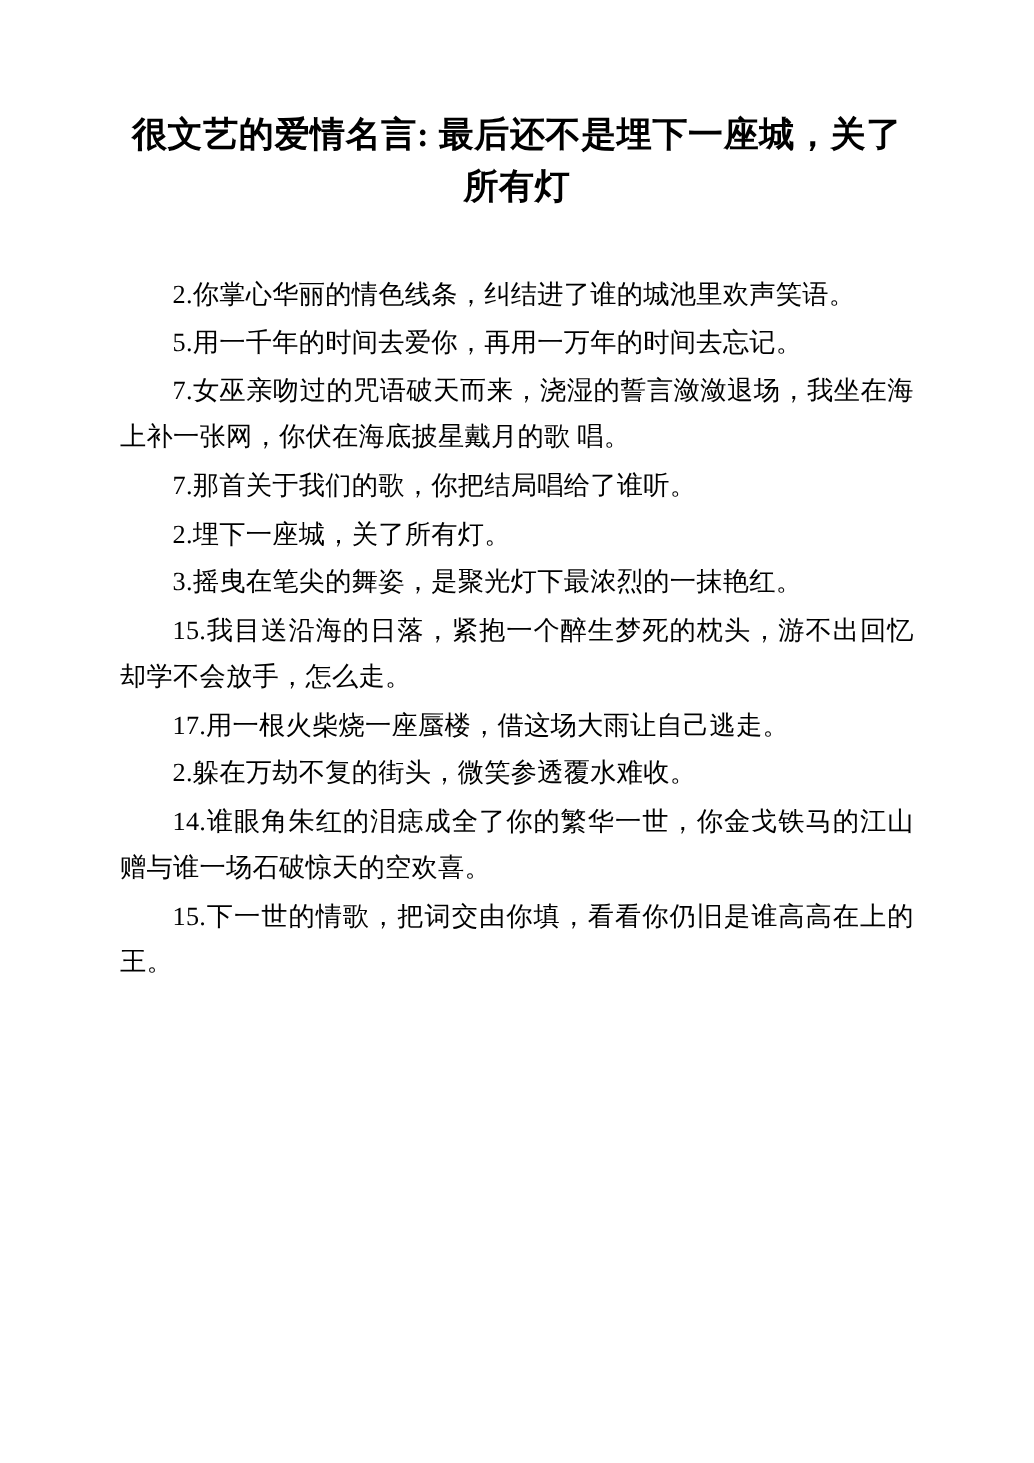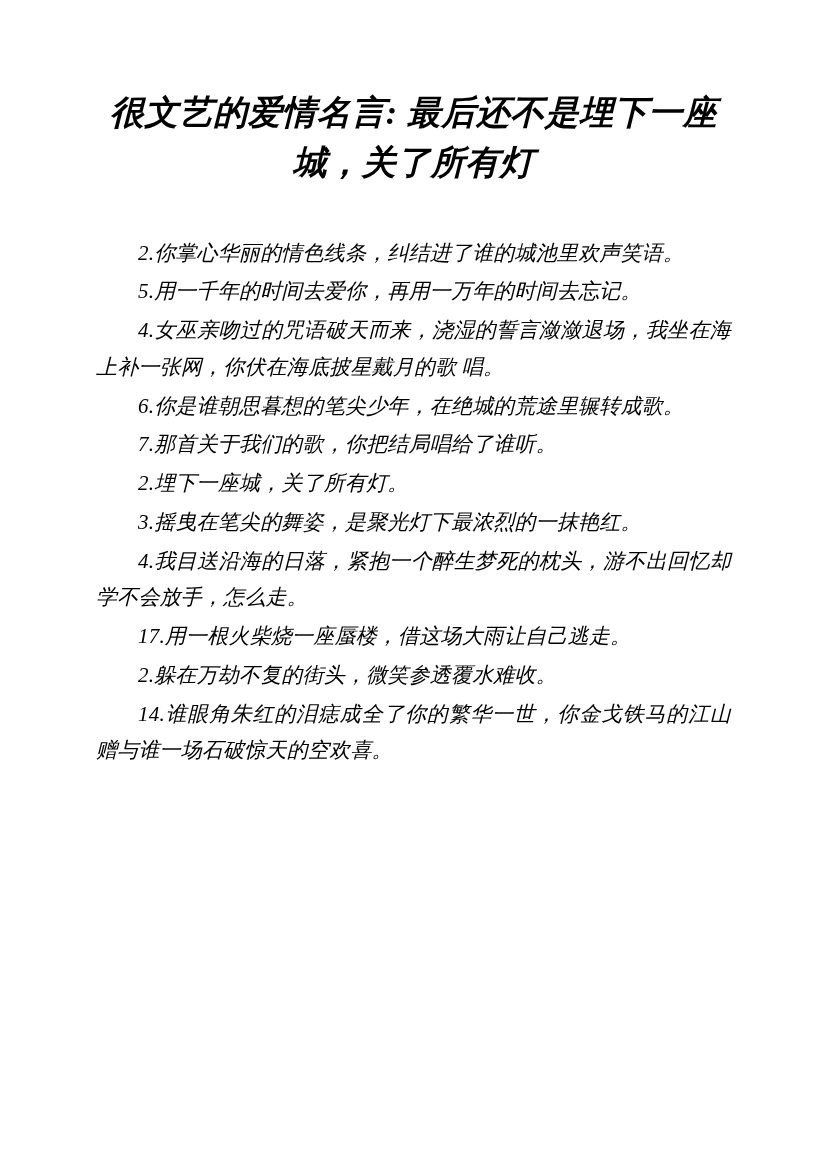--- a/index.html
+++ b/index.html
@@ -17,30 +17,28 @@
   .page {
     width: 827px;
     height: 1170px;
     box-sizing: border-box;
     padding: 88px 96px 60px 96px;
     position: relative;
   }
   .doc-title {
     font-family: "Liberation Serif", "DejaVu Serif", serif;
     font-weight: bold;
-    font-size: 34px;
+    font-size: 28px;
     line-height: 1.48;
     text-align: center;
     margin: 0 0 10px 0;
     letter-spacing: 0.5px;
-    font-style: italic;
   }
   .body-block {
     margin-top: 46px;
-    font-style: italic;
   }
   .para {
     font-size: 21px;
     line-height: 1.75;
     text-align: justify;
     text-justify: inter-ideograph;
     margin: 0 0 2px 0;
     text-indent: 2em;
     letter-spacing: 0.2px;
   }
@@ -48,24 +46,24 @@
 </head>
 <body>
 
 <div class="page">
 
   <h1 class="doc-title">很文艺的爱情名言: 最后还不是埋下一座城，关了所有灯</h1>
 
   <div class="body-block">
     <p class="para">2.你掌心华丽的情色线条，纠结进了谁的城池里欢声笑语。</p>
     <p class="para">5.用一千年的时间去爱你，再用一万年的时间去忘记。</p>
-    <p class="para">4.女巫亲吻过的咒语破天而来，浇湿的誓言潋潋退场，我坐在海上补一张网，你伏在海底披星戴月的歌 唱。</p>
-    <p class="para">6.你是谁朝思暮想的笔尖少年，在绝城的荒途里辗转成歌。</p>
+    <p class="para">7.女巫亲吻过的咒语破天而来，浇湿的誓言潋潋退场，我坐在海上补一张网，你伏在海底披星戴月的歌 唱。</p>
     <p class="para">7.那首关于我们的歌，你把结局唱给了谁听。</p>
     <p class="para">2.埋下一座城，关了所有灯。</p>
     <p class="para">3.摇曳在笔尖的舞姿，是聚光灯下最浓烈的一抹艳红。</p>
-    <p class="para">4.我目送沿海的日落，紧抱一个醉生梦死的枕头，游不出回忆却学不会放手，怎么走。</p>
+    <p class="para">15.我目送沿海的日落，紧抱一个醉生梦死的枕头，游不出回忆却学不会放手，怎么走。</p>
     <p class="para">17.用一根火柴烧一座蜃楼，借这场大雨让自己逃走。</p>
     <p class="para">2.躲在万劫不复的街头，微笑参透覆水难收。</p>
     <p class="para">14.谁眼角朱红的泪痣成全了你的繁华一世，你金戈铁马的江山赠与谁一场石破惊天的空欢喜。</p>
+    <p class="para">15.下一世的情歌，把词交由你填，看看你仍旧是谁高高在上的王。</p>
   </div>
 
 </div>
 
 </body></html>

